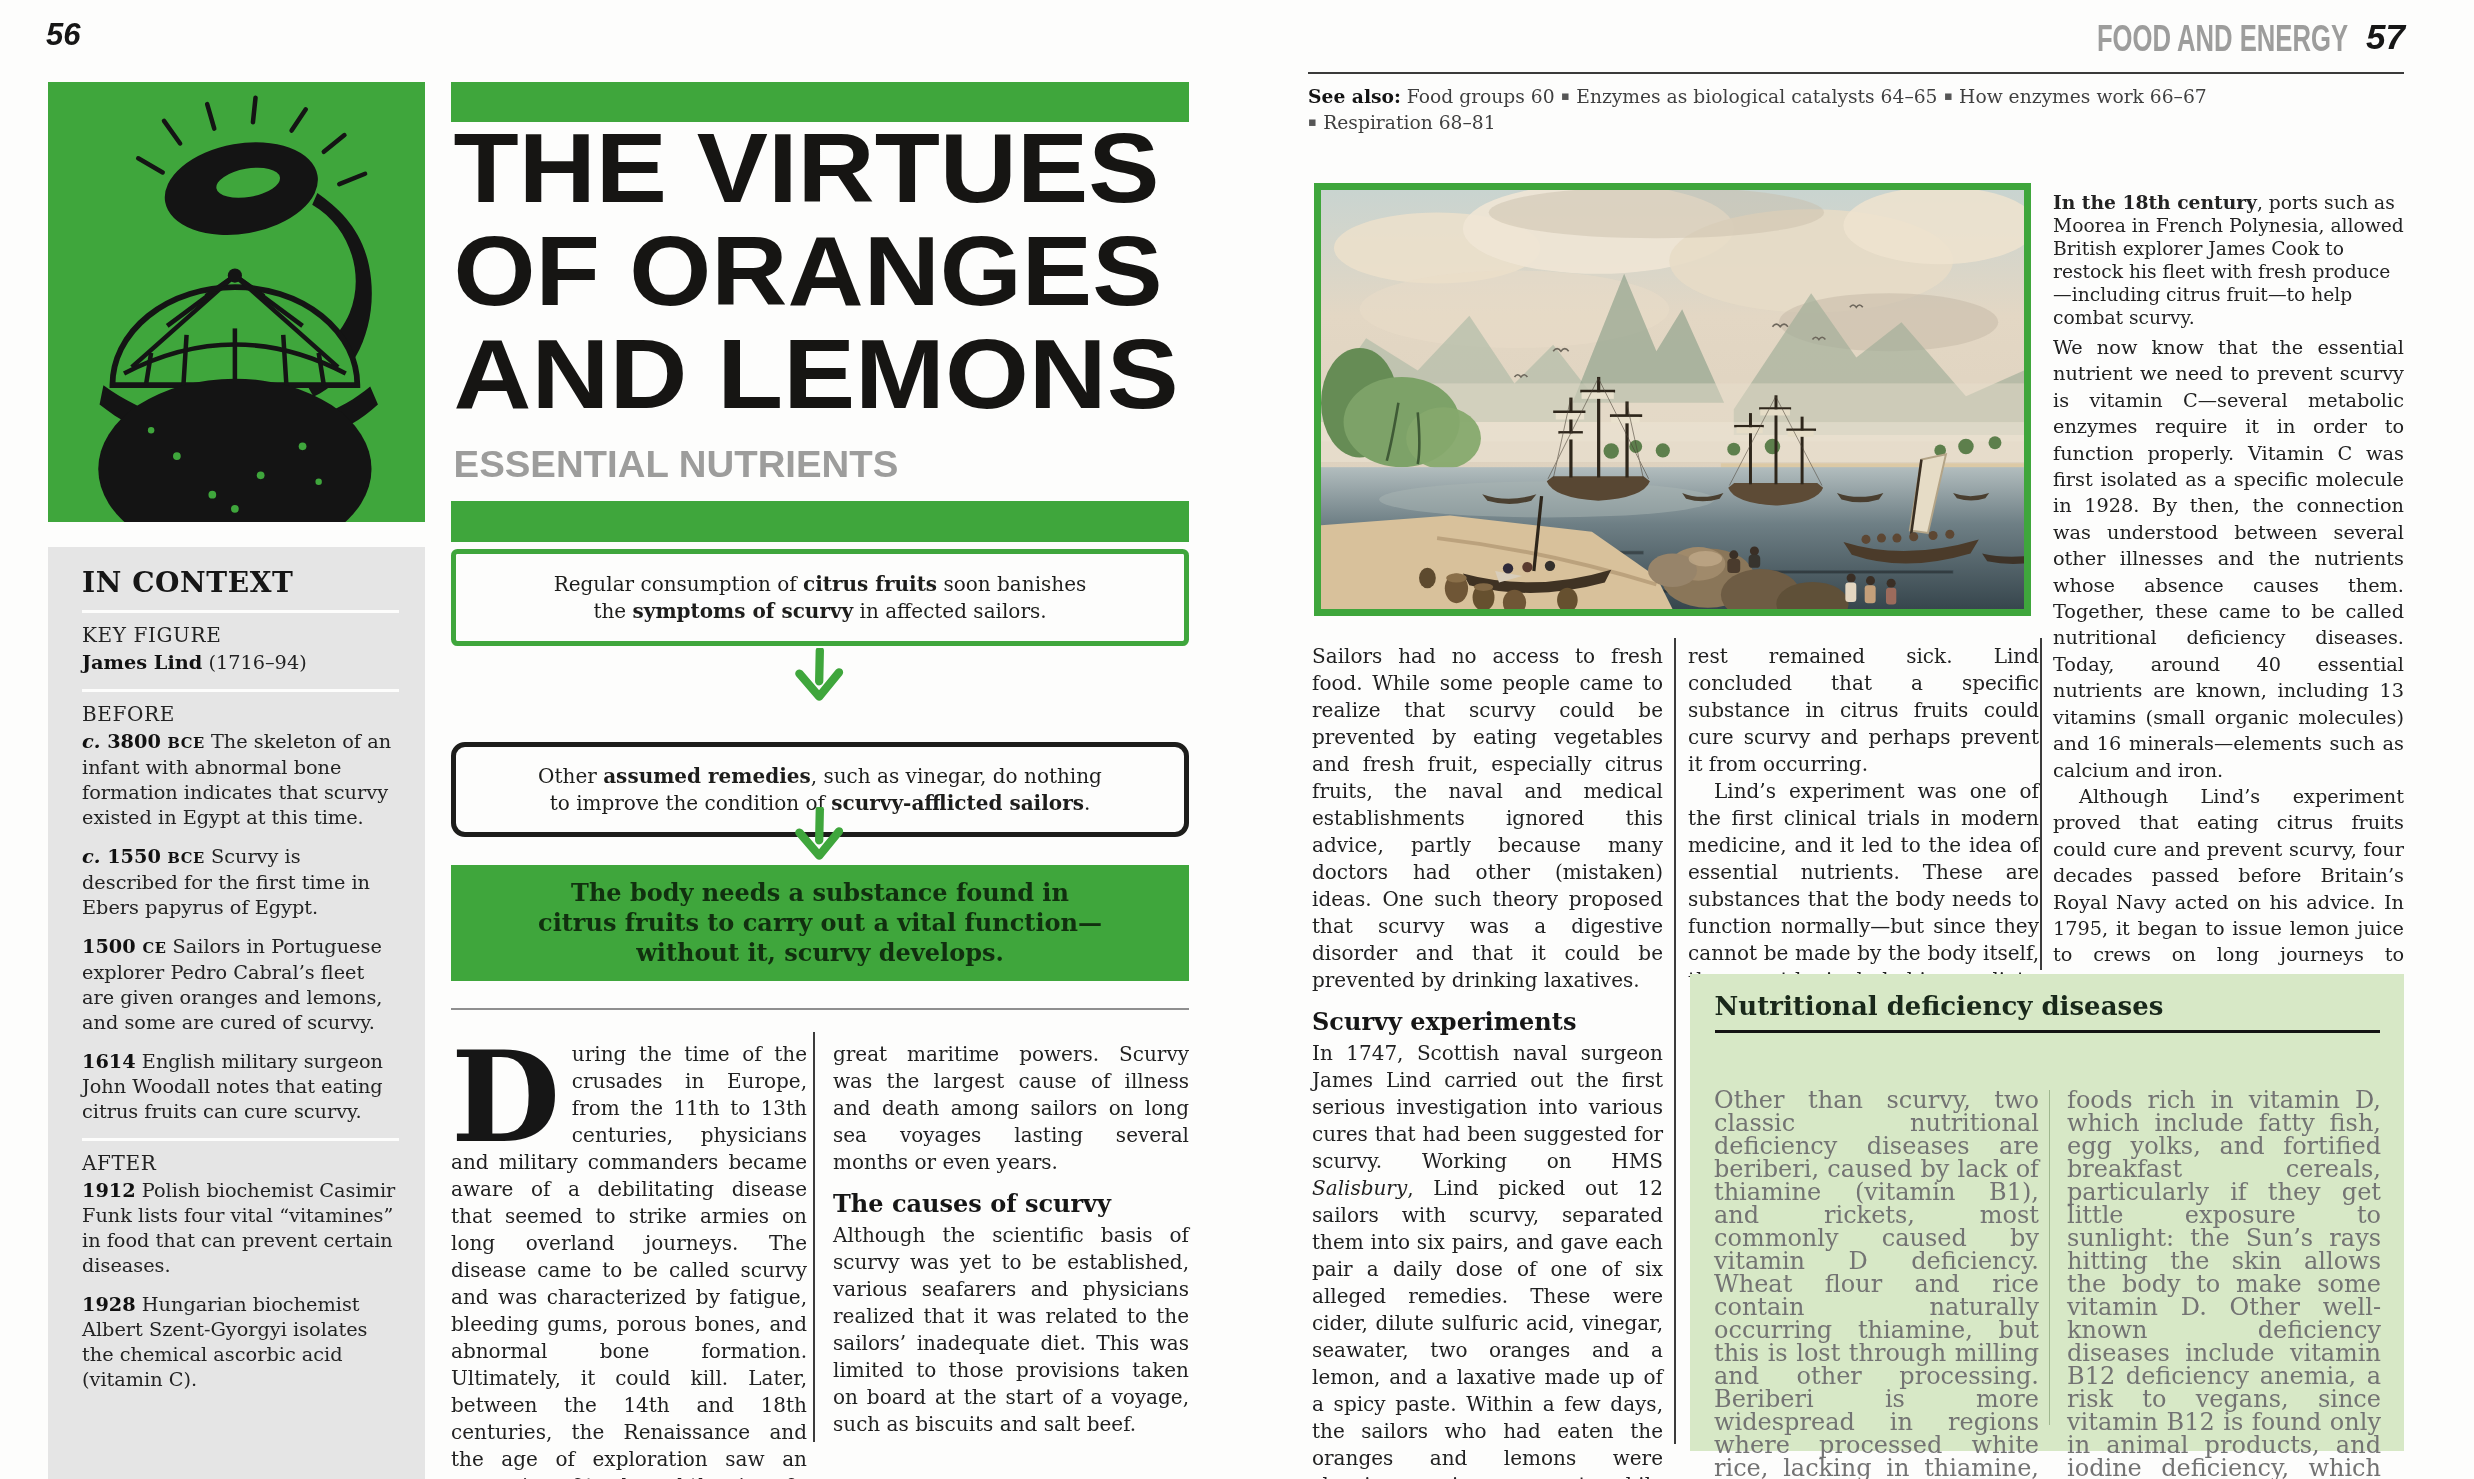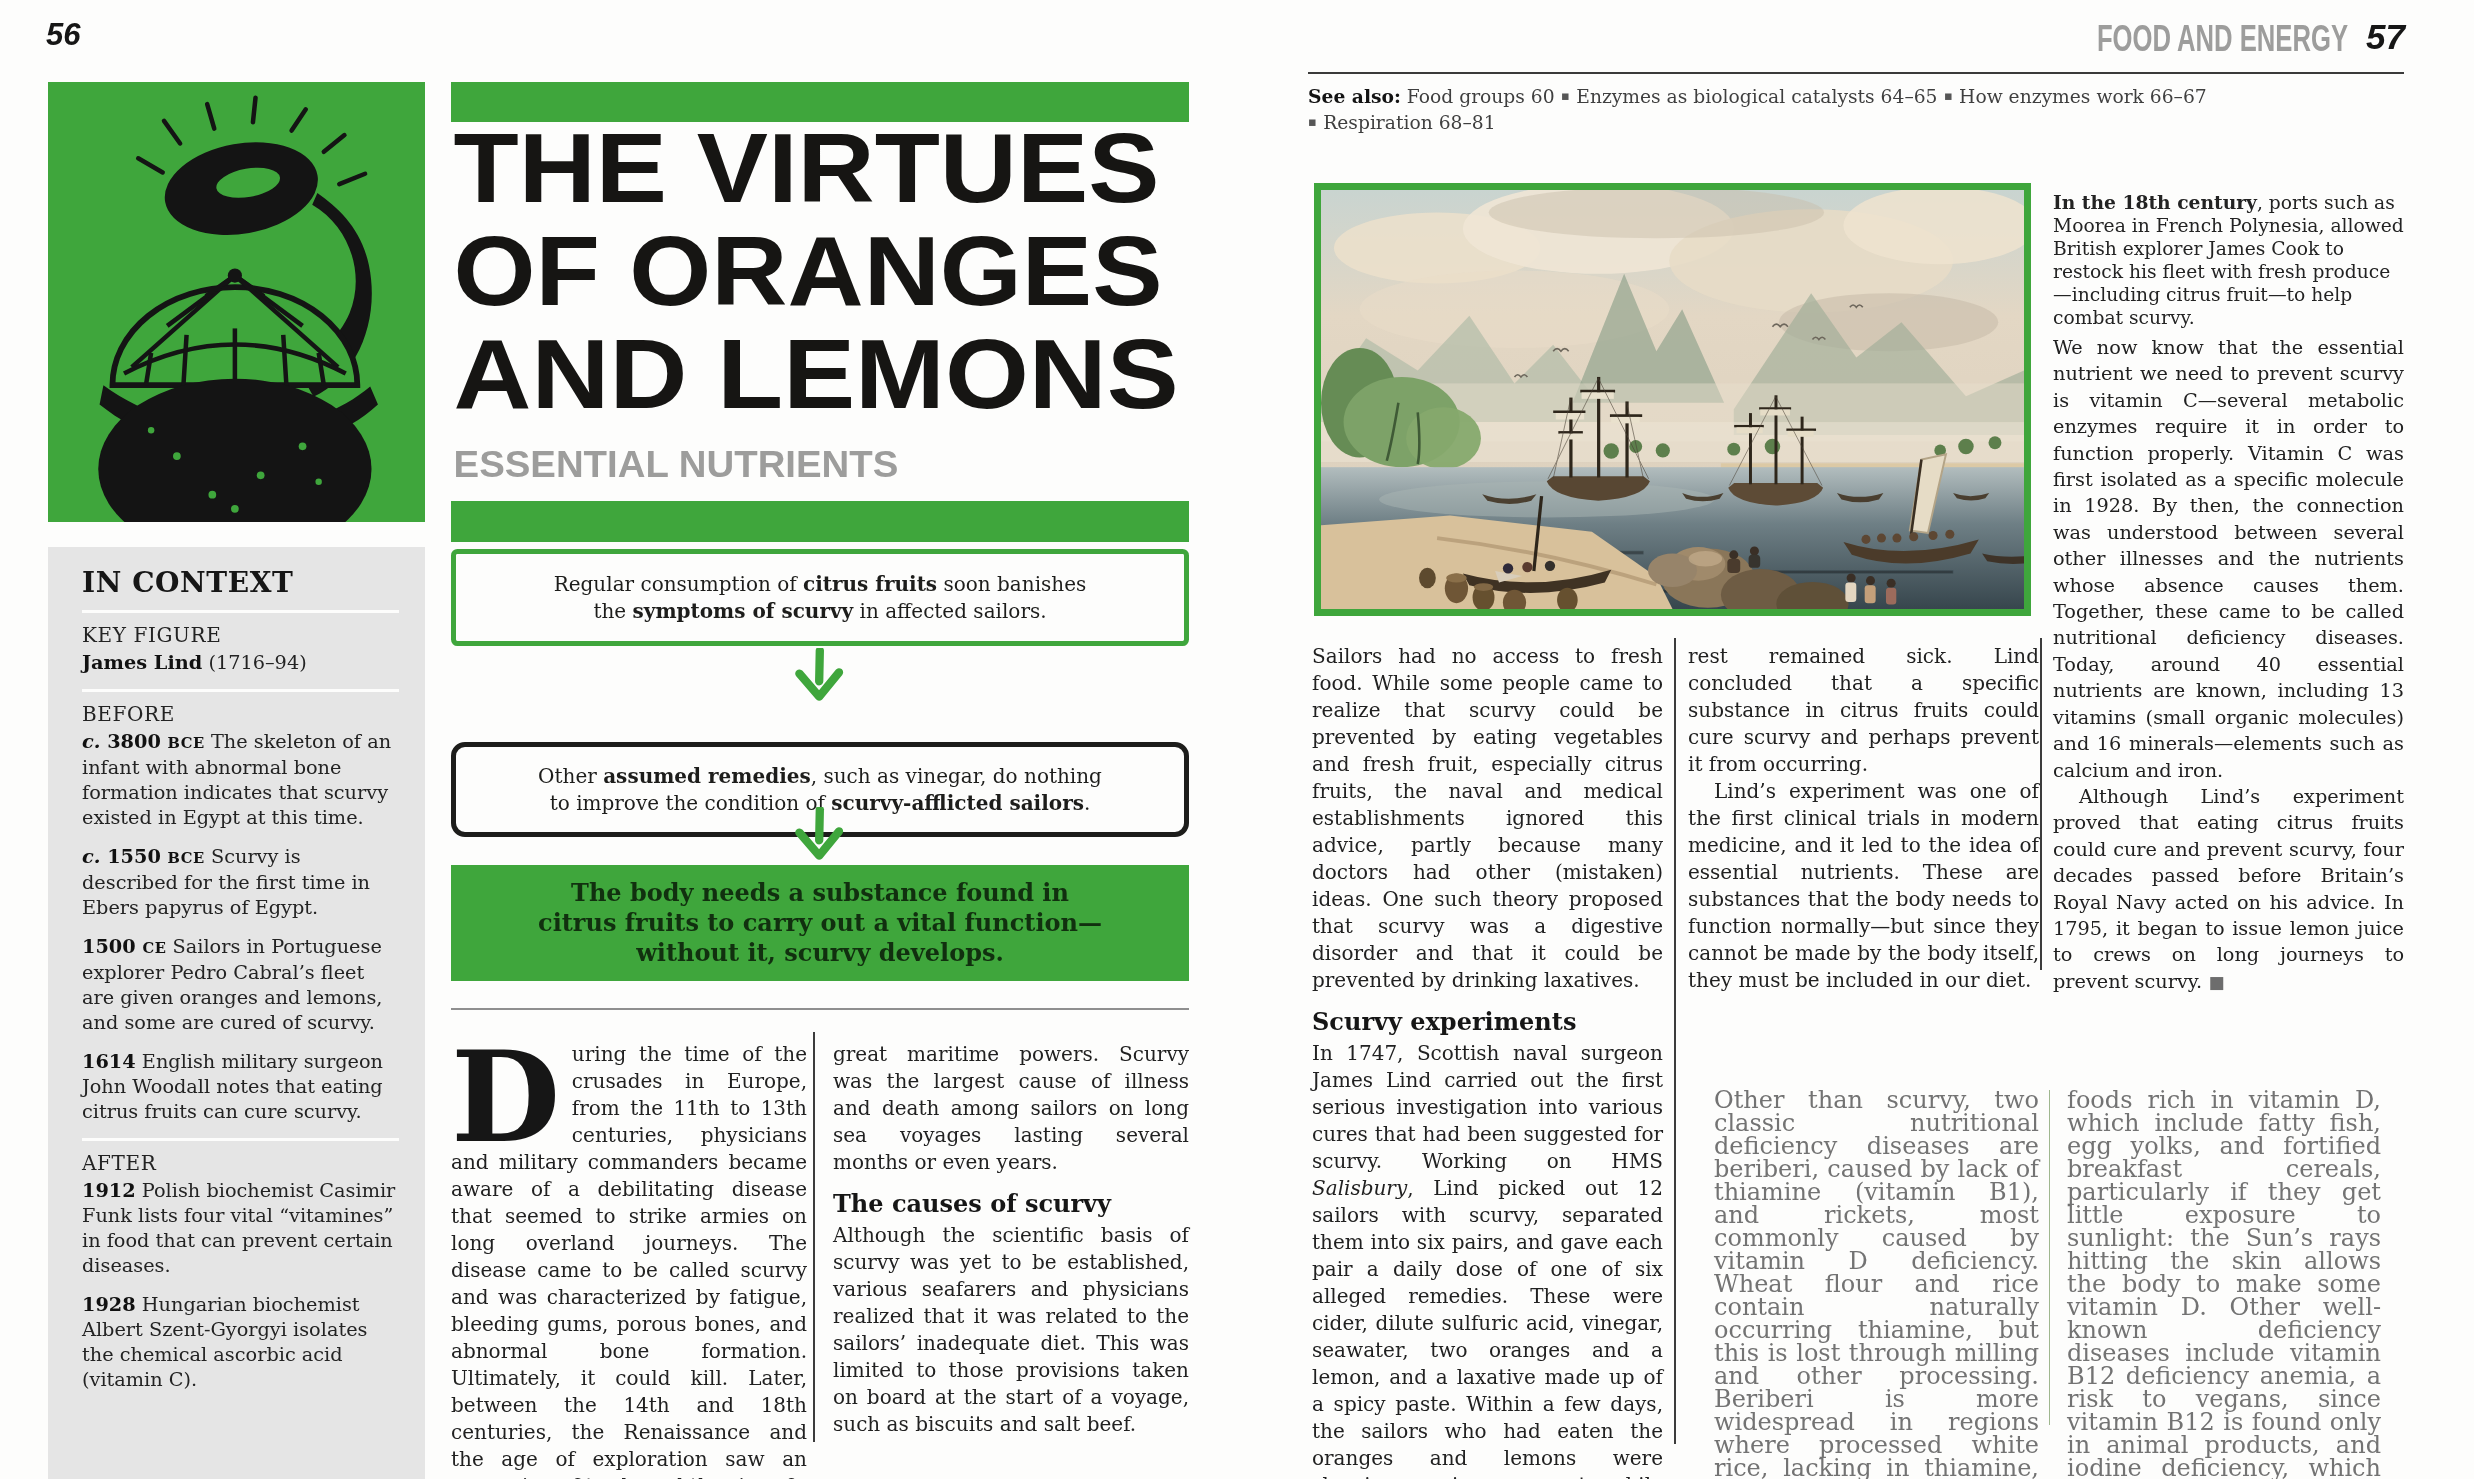--- a/index.html
+++ b/index.html
@@ -384,18 +384,22 @@
   <div class="abs bodycol" id="rcol2">
     <p>rest remained sick. Lind concluded that a specific substance in citrus fruits could cure scurvy and perhaps prevent it from occurring.</p>
     <p class="indent">Lind’s experiment was one of the first clinical trials in modern medicine, and it led to the idea of essential nutrients. These are substances that the body needs to function normally—but since they cannot be made by the body itself, they must be included in our diet.</p>
   </div>
   <div class="abs vrule" id="vr-r2"></div>
   <div class="abs bodycol" id="rcol3">
     <p>We now know that the essential nutrient we need to prevent scurvy is vitamin C—several metabolic enzymes require it in order to function properly. Vitamin C was first isolated as a specific molecule in 1928. By then, the connection was understood between several other illnesses and the nutrients whose absence causes them. Together, these came to be called nutritional deficiency diseases. Today, around 40 essential nutrients are known, including 13 vitamins (small organic molecules) and 16 minerals—elements such as calcium and iron.</p>
     <p class="indent">Although Lind’s experiment proved that eating citrus fruits could cure and prevent scurvy, four decades passed before Britain’s Royal Navy acted on his advice. In 1795, it began to issue lemon juice to crews on long journeys to prevent scurvy. <span class="endmark">■</span></p>
   </div>
 
+  <div class="abs" id="nutri">
+    <h3>Nutritional deficiency diseases</h3>
+    <div class="blackrule"></div>
+  </div>
   <div class="abs nutricol" id="nutriA">Other than scurvy, two classic nutritional deficiency diseases are beriberi, caused by lack of thiamine (vitamin B1), and rickets, most commonly caused by vitamin D deficiency. Wheat flour and rice contain naturally occurring thiamine, but this is lost through milling and other processing. Beriberi is more widespread in regions where processed white rice, lacking in thiamine, forms a big part of the diet. Vitamin D deficiency is a risk to anyone whose diet lacks</div>
   <div class="abs" id="vr-nutri"></div>
   <div class="abs nutricol" id="nutriB">foods rich in vitamin D, which include fatty fish, egg yolks, and fortified breakfast cereals, particularly if they get little exposure to sunlight: the Sun’s rays hitting the skin allows the body to make some vitamin D. Other well-known deficiency diseases include vitamin B12 deficiency anemia, a risk to vegans, since vitamin B12 is found only in animal products, and iodine deficiency, which can cause an enlarged thyroid gland among other health problems.</div>
 
 </div>
 
 
 </body></html>

